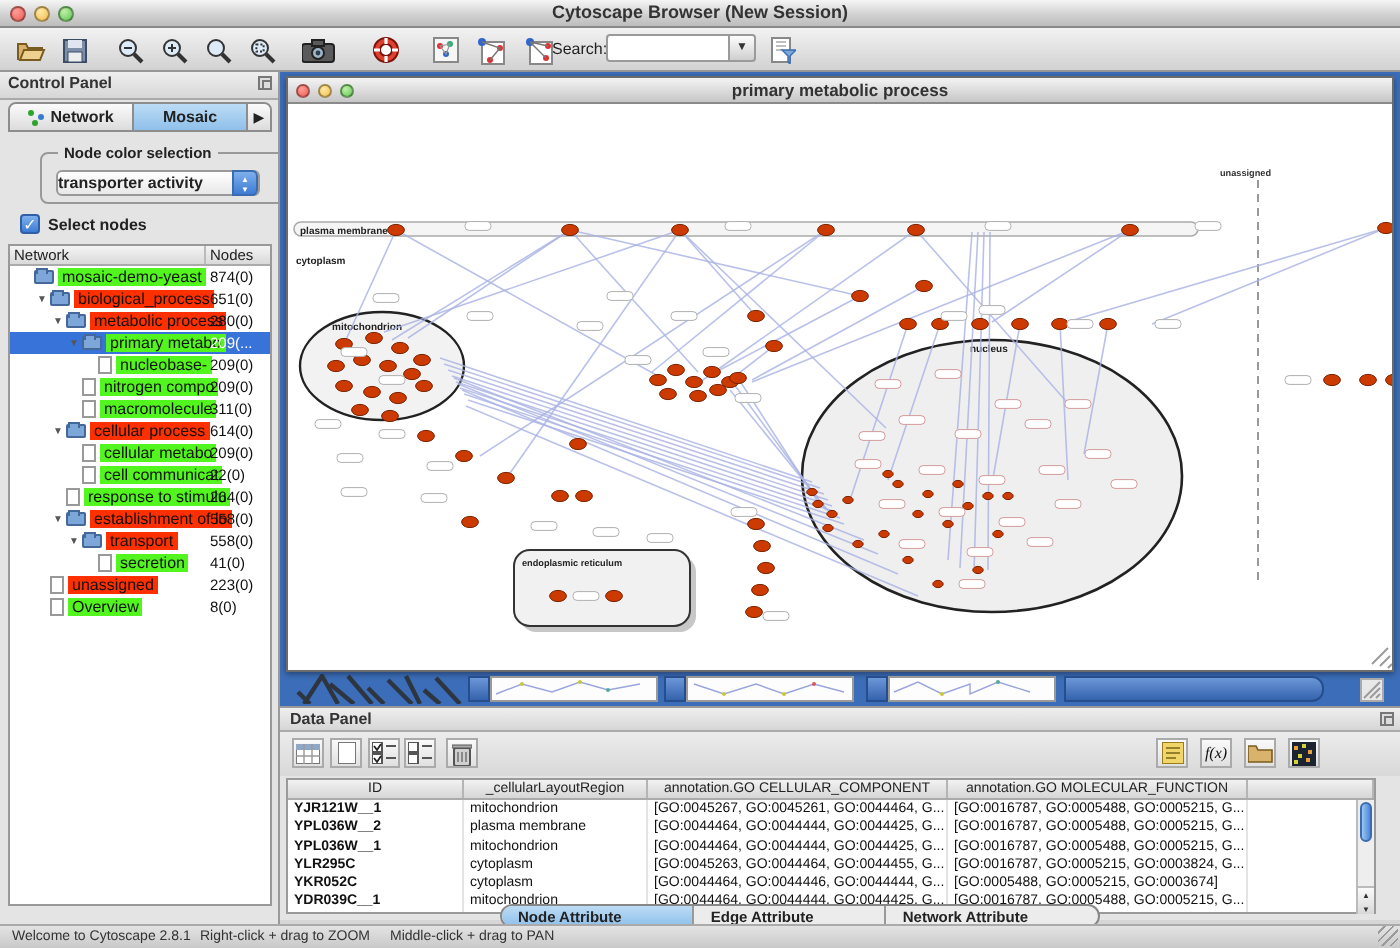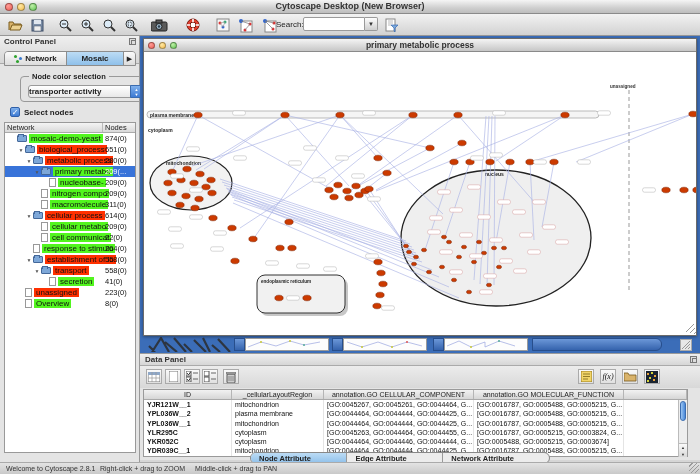--- a/index.html
+++ b/index.html
@@ -19,36 +19,36 @@
   
   #toolbar { position:absolute; left:0; top:14px; width:700px; height:22px;
     background:linear-gradient(#f2f2f2,#d2d2d2); border-bottom:1px solid #979797; }
   .tb { position:absolute; top:2px; width:18px; height:18px; display:flex; align-items:center; justify-content:center; }
   #search-label { position:absolute; left:276px; top:6px; font-size:8px; color:#222; }
   #search-input { position:absolute; left:303px; top:3px; width:62px; height:14px; border:1px solid #9a9a9a; border-radius:2px 0 0 2px; background:#fff; font-size:8px; padding:0 2px; }
   #search-drop { position:absolute; left:365px; top:3px; width:13px; height:14px; background:linear-gradient(#fdfdfd,#cfcfcf); border:1px solid #9a9a9a; border-left:none; border-radius:0 2px 2px 0; font-size:6px; color:#333; text-align:center; line-height:13px; }
 
   
   #control-panel { position:absolute; left:0; top:36px; width:140px; height:426px; background:#e4e4e4; border-right:1px solid #9a9a9a; }
-  #cp-header { position:absolute; left:0; top:0; width:100%; height:28px; background:linear-gradient(#efefef,#d6d6d6); border-bottom:1px solid #aaa; font-size:8px; font-weight:bold; color:#333; padding:1px 4px; }
+  #cp-header { position:absolute; left:0; top:0; width:100%; height:14px; background:linear-gradient(#efefef,#d6d6d6); border-bottom:1px solid #aaa; font-size:8px; font-weight:bold; color:#333; padding:1px 4px; }
   .float-icon { position:absolute; right:3px; top:2px; width:7px; height:7px; border:1px solid #777; background:#ddd; }
   .float-icon:before{content:""; position:absolute; left:1px; top:1px; width:3px; height:3px; border:1px solid #777;}
   #cp-tabs { position:absolute; left:4px; top:15px; width:132px; height:15px; display:flex; border:1px solid #8d8d8d; border-radius:4px 4px 0 0; background:#d8d8d8; overflow:hidden; }
   .cp-tab { height:100%; display:flex; align-items:center; justify-content:center; gap:3px; font-size:8px; font-weight:bold; color:#222; border-right:1px solid #8d8d8d; background:linear-gradient(#fbfbfb,#dcdcdc); }
   .cp-tab.active { background:linear-gradient(#bcdcf5,#8fc0ea); }
   #tab-network { width:62px; }
   #tab-mosaic { width:57px; }
   #tab-arrow { flex:1; font-size:7px; color:#222; display:flex; align-items:center; justify-content:center; background:linear-gradient(#fbfbfb,#dcdcdc); }
   .net-glyph { width:8px; height:8px; position:relative; }
   .net-glyph i { position:absolute; width:3px; height:3px; border-radius:50%; background:#2fa32f; }
   .net-glyph i:nth-child(1){left:0;top:0;} .net-glyph i:nth-child(2){right:0;top:2px;background:#3a7ad0;} .net-glyph i:nth-child(3){left:2px;bottom:0;}
 
   #cp-groupbox { position:absolute; left:20px; top:40px; width:130px; height:26px; border:1px solid #999; border-radius:4px; }
   #cp-group-label { position:absolute; left:8px; top:-5px; background:#e4e4e4; padding:0 3px; font-size:7.5px; font-weight:bold; color:#222; }
-  #node-color-select { position:absolute; left:7px; top:8px; width:116px; height:13px; background:linear-gradient(#ffffff,#e8e8e8); border:1px solid #9a9a9a; border-radius:3px; font-size:8px; font-weight:bold; color:#222; line-height:11px; padding-left:0; }
+  #node-color-select { position:absolute; left:7px; top:8px; width:102px; height:13px; background:linear-gradient(#ffffff,#e8e8e8); border:1px solid #9a9a9a; border-radius:3px; font-size:8px; font-weight:bold; color:#222; line-height:11px; padding-left:0; }
   #node-color-select .stepper { position:absolute; right:0; top:-1px; width:13px; height:13px; background:linear-gradient(#7fb0ec,#3d7bd4); border-radius:0 3px 3px 0; border:1px solid #3a6cb0; color:#fff; font-size:4px; line-height:5px; text-align:center; padding-top:1px; }
 
   #cp-checkrow { position:absolute; left:10px; top:71px; display:flex; align-items:center; gap:4px; }
   #select-nodes-box { width:10px; height:10px; border-radius:2px; background:linear-gradient(#7fb0ec,#3d7bd4); border:1px solid #2f5fa8; color:#fff; font-size:8px; line-height:9px; text-align:center; }
   #select-nodes-label { font-size:8px; font-weight:bold; color:#222; }
 
   #tree-box { position:absolute; left:4px; top:86px; width:132px; height:331px; background:#fff; border:1px solid #999; overflow:hidden; }
   #tree-header { display:flex; height:10px; background:linear-gradient(#f4f4f4,#d9d9d9); border-bottom:1px solid #aaa; font-size:7.5px; color:#222; }
   #tree-header .c1 { flex:1; padding-left:2px; border-right:1px solid #bbb; }
   #tree-header .c2 { width:32px; padding-left:2px; }
@@ -112,21 +112,21 @@
 </style>
 </head>
 <body>
 
 <div id="titlebar">
   <div class="lights">
     <div class="light red"></div>
     <div class="light yellow"></div>
     <div class="light green"></div>
   </div>
-  <div id="window-title">Cytoscape Desktop (New Browser)</div>
+  <div id="window-title">Cytoscape Browser (New Session)</div>
 </div>
 
 <div id="toolbar">
   <div class="tb" style="left:6px">
     <svg width="15" height="13">
         <path d="M1,11 V3 h4 l1,2 h7 v2" fill="#d9b36b" stroke="#7a5c1e" stroke-width="1"></path>
         <path d="M2,11 L4,6 h10 l-2,5 Z" fill="#ecd191" stroke="#7a5c1e" stroke-width="1"></path>
       </svg>
   </div>
   <div class="tb" style="left:28px">

